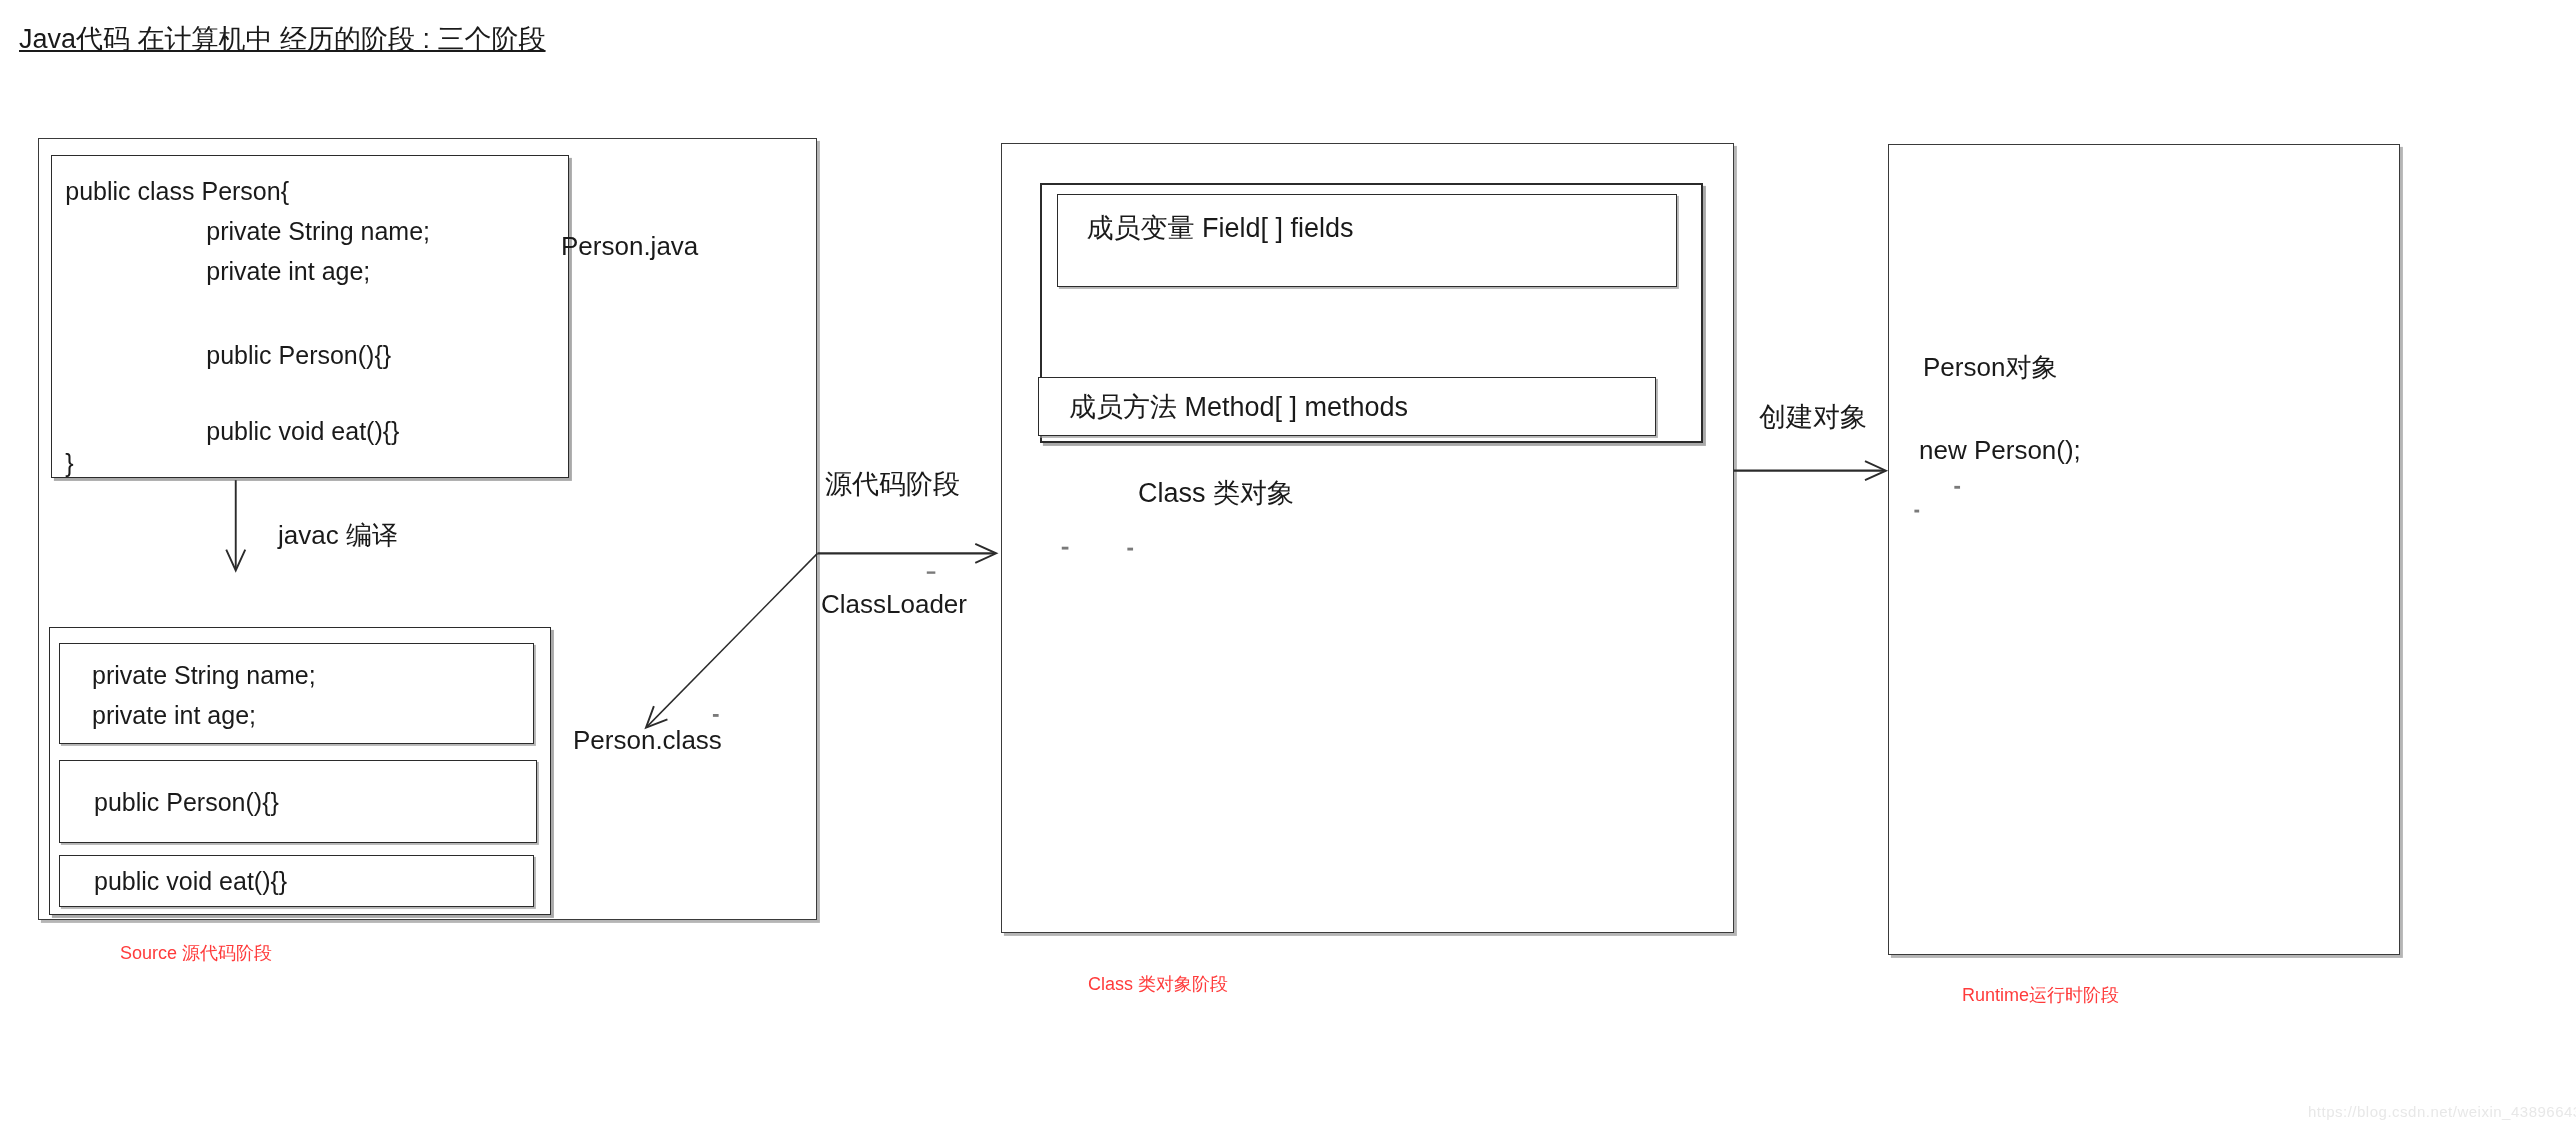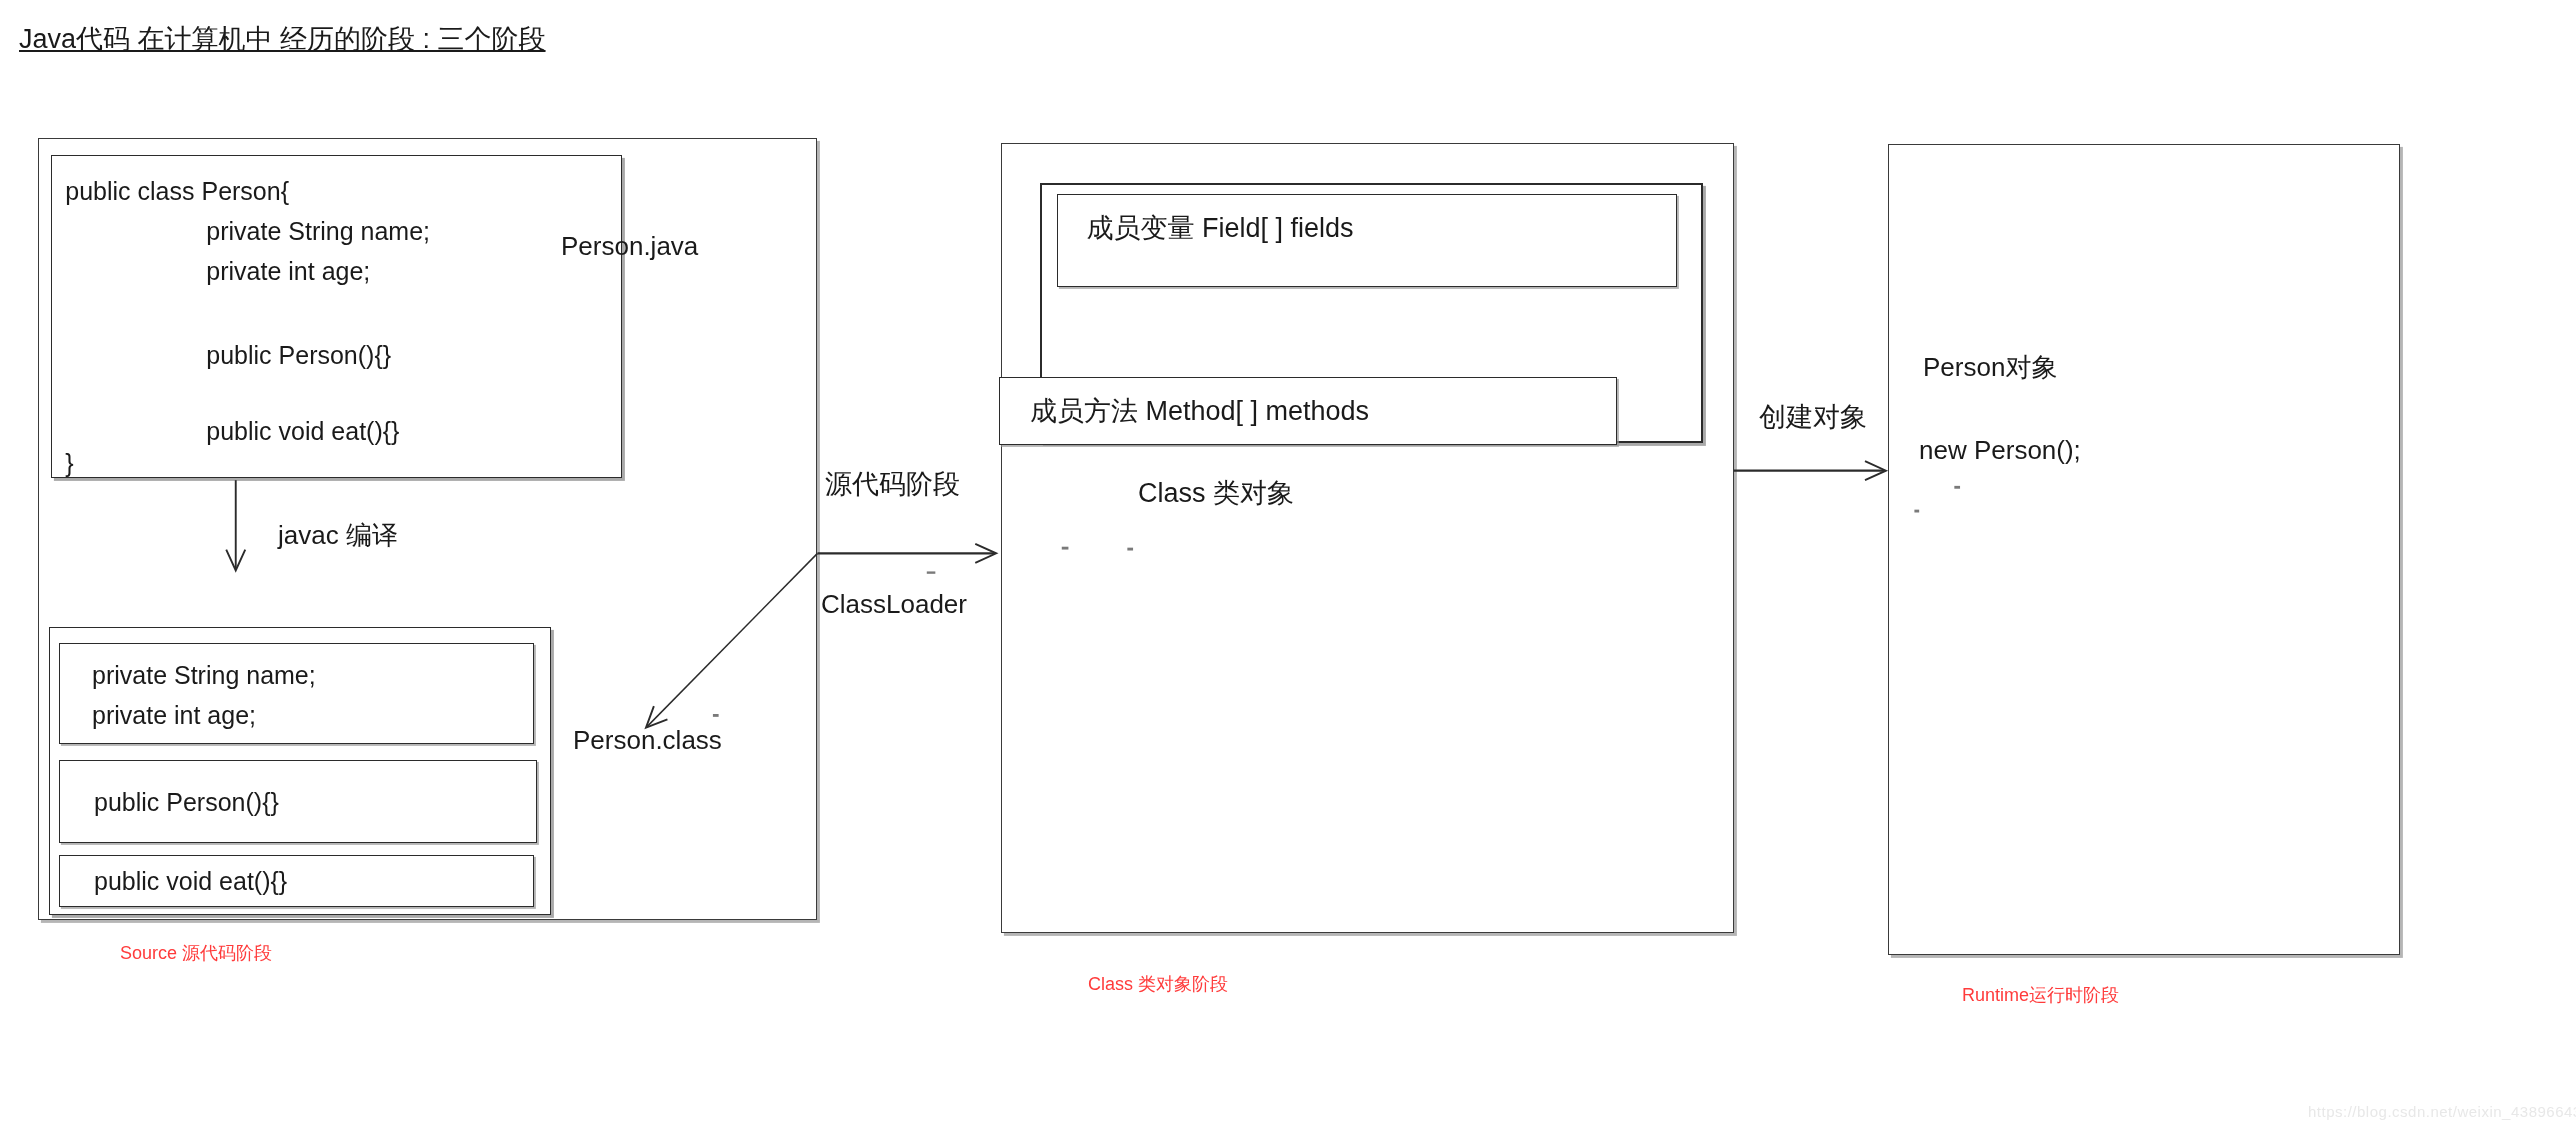--- a/index.html
+++ b/index.html
@@ -52,21 +52,21 @@
 </style>
 </head>
 <body>
 
 <div id="canvas">
 
   <div class="label big abs" style="left:19px; top:21px;">Java代码 在计算机中 经历的阶段 : 三个阶段</div>
 
   <div class="container-box" style="left:38px; top:138px; width:779px; height:782px;"></div>
 
-  <div class="box" id="source-code-box" style="left:51px; top:155px; width:571px; height:323px;">
+  <div class="box" id="source-code-box" style="left:51px; top:155px; width:518px; height:323px;">
     <div class="code-line">public class Person{</div>
     <div class="code-line indent">private String name;</div>
     <div class="code-line indent">private int age;</div>
     <div class="gap46"></div>
     <div class="code-line indent">public Person(){}</div>
     <div class="gap38"></div>
     <div class="code-line indent">public void eat(){}</div>
     <div class="code-line" style="line-height:25px;">}</div>
   </div>
 
@@ -98,21 +98,21 @@
 
   <div class="container-box" style="left:1001px; top:143px; width:733px; height:790px;"></div>
 
   <div class="box" style="left:1040px; top:183px; width:663px; height:260px; border-width:2.9px;"></div>
 
   <div class="box thin member-box-top" style="left:1057px; top:194px; width:620px; height:93px;">
     <div class="member-text">成员变量 Field[ ] fields</div>
   </div>
 
 
-  <div class="box thin member-box-center" style="left:999px; top:377px; width:618px; height:68px;">
+  <div class="box thin member-box-center" style="left:1038px; top:377px; width:618px; height:59px;">
     <div class="member-text">成员方法 Method[ ] methods</div>
   </div>
 
   <div class="label big" style="left:1138px; top:475px;">Class 类对象</div>
 
   <div class="stage-label" style="left:1088px; top:972px;">Class 类对象阶段</div>
 
   <div class="label big" style="left:1759px; top:399px;">创建对象</div>
 
   <div class="container-box" style="left:1888px; top:144px; width:512px; height:811px;"></div>

